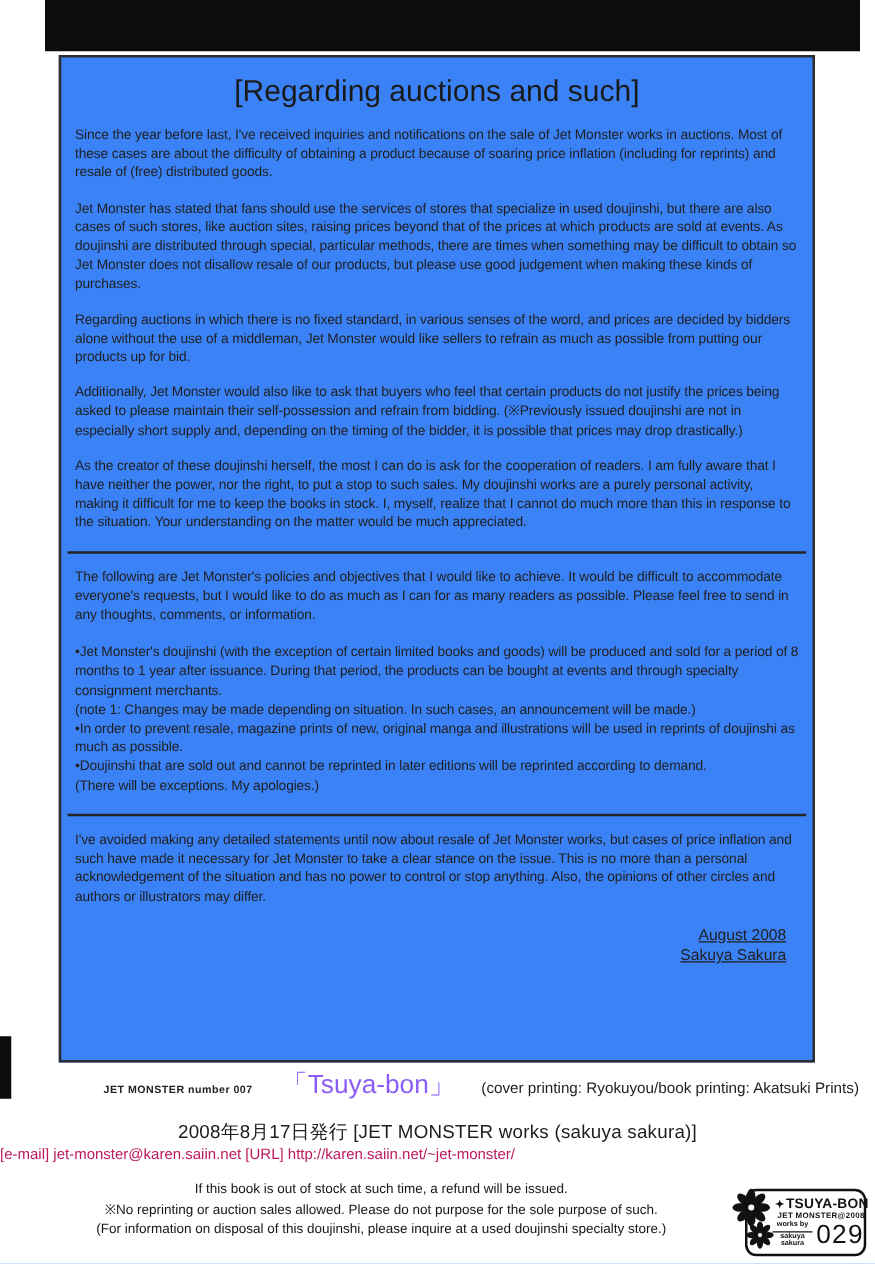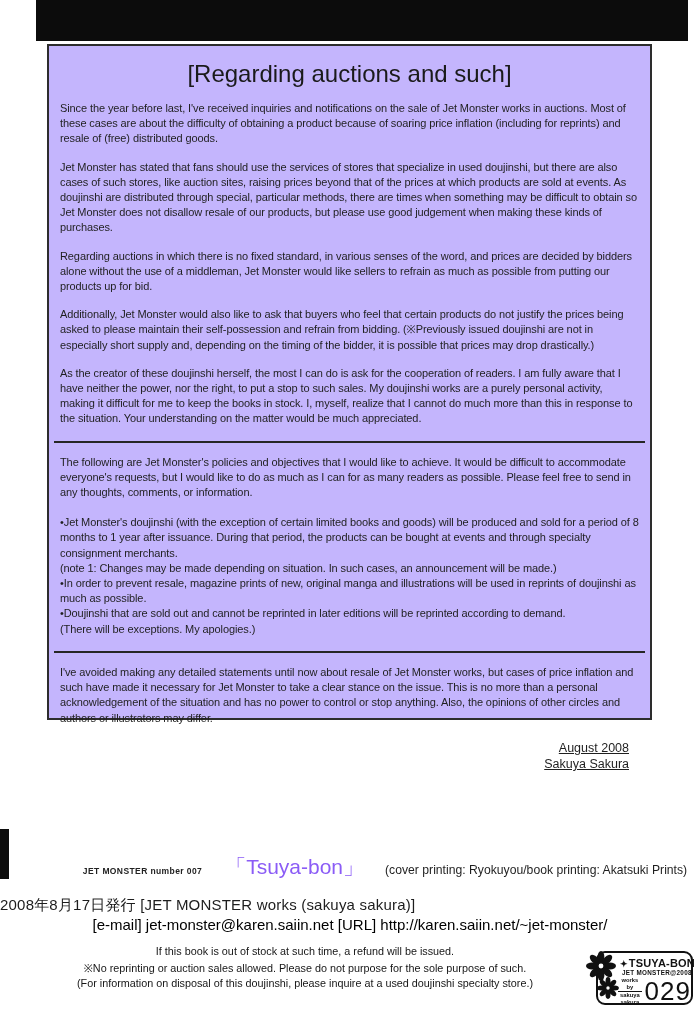--- a/index.html
+++ b/index.html
@@ -10,22 +10,22 @@
     color:#1f1f1f;
     position:relative;
     overflow:hidden;
   }
   
   .scan-band{position:absolute;left:36px;top:0;width:652px;height:41px;background:#0c0c0c;}
   .scan-bar{position:absolute;left:0;top:829px;width:9px;height:50px;background:#0c0c0c;}
 
   
   .notice-box{
-    position:absolute;left:47px;top:44px;width:605px;height:676px;
-    box-sizing:border-box;border:2px solid #2d2d2d;background:#c4b5fd;
+    position:absolute;left:47px;top:44px;width:605px;height:806px;
+    box-sizing:border-box;border:2px solid #2d2d2d;background:#3b82f6;
     padding:8px 11px 0 11px;
   }
   .notice-title{
     text-align:center;font-size:24px;font-weight:400;color:#1a1a1a;
     margin:6px 0 13px 0;letter-spacing:0px;
   }
   .notice-box p{
     font-size:11px;line-height:15.2px;margin:0 0 13px 0;letter-spacing:-0.1px;
   }
   .policy-line{margin:0 !important;}
@@ -43,46 +43,46 @@
   .title-line{
     position:absolute;top:853px;left:70px;width:630px;
     display:flex;justify-content:center;align-items:baseline;
     white-space:nowrap;
     gap:16px;
   }
   .series-label{font-size:8.5px;letter-spacing:0.4px;font-weight:bold;color:#222;margin-right:7px;}
   .book-title{font-size:21px;color:#8b5cf6;margin-right:5px;}
   .printing-note{font-size:12.2px;color:#1f1f1f;}
   .pub-line{
-    position:absolute;top:896px;left:0;width:700px;
+    position:absolute;top:896px;left:0;width:700px;text-align:center;
     font-size:15px;color:#1d1d1d;letter-spacing:0.2px;
   }
   .contact-line{
-    position:absolute;top:916px;left:0;width:700px;text-align:center;
-    font-size:15px;color:#000000;
+    position:absolute;top:916px;left:0;width:700px;text-align:left;
+    font-size:12px;color:#be185d;
   }
   .notes-block{
     position:absolute;top:944px;left:15px;width:580px;text-align:center;
     font-size:10.8px;line-height:14.3px;color:#161616;
   }
   .notes-block .gap{margin-top:3px;}
 
   
   .badge{
     position:absolute;left:596px;top:951px;width:97px;height:54px;
     box-sizing:border-box;border:2px solid #111;border-radius:9px;background:#fff;
   }
   .badge-flower{position:absolute;left:-15px;top:-3px;}
   .badge-row1{margin:4px 0 0 22px;font-size:11px;font-weight:bold;color:#111;letter-spacing:0.2px;white-space:nowrap;}
   .badge-diamond{font-size:9px;margin-right:1px;}
   .badge-row2{margin:0 0 0 24px;font-size:6.3px;font-weight:bold;color:#111;letter-spacing:0.3px;white-space:nowrap;}
   .badge-row3{display:flex;align-items:center;margin:1px 0 0 20px;}
   .badge-worksby{font-size:5.8px;font-weight:bold;line-height:6.5px;text-align:center;color:#111;}
   .badge-worksby .wb{border-bottom:1px solid #111;padding-bottom:1px;}
-  .badge-number{font-size:26px;color:#111;margin-left:3px;letter-spacing:1px;line-height:21px;text-align:center;}
+  .badge-number{font-size:21px;color:#111;margin-left:3px;letter-spacing:1px;line-height:21px;text-align:center;}
 </style>
 </head>
 <body>
 
 <div class="scan-band"></div>
 <div class="scan-bar"></div>
 
 <div class="notice-box">
   <div class="notice-title">[Regarding auctions and such]</div>
 

